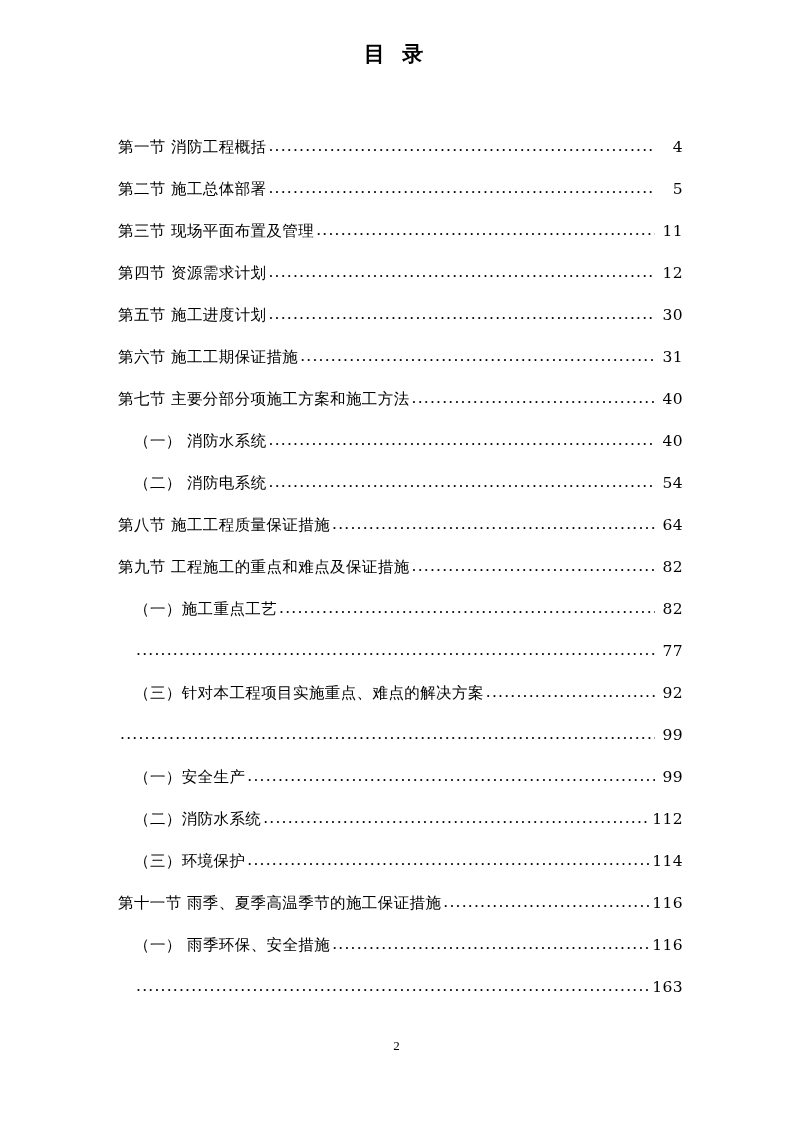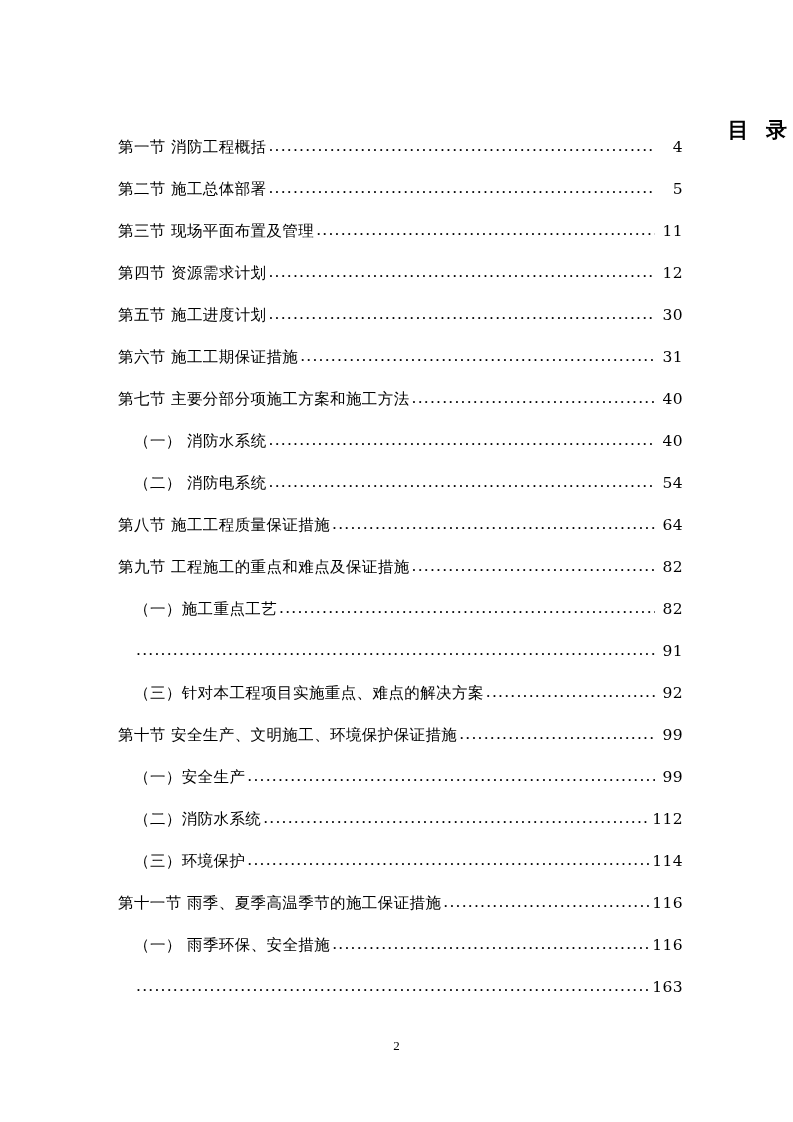--- a/index.html
+++ b/index.html
@@ -16,26 +16,26 @@
     overflow: hidden;
   }
   .page {
     position: relative;
     width: 793px;
     height: 1122px;
     box-sizing: border-box;
     padding: 0;
   }
   .toc-title {
-    text-align: right;
+    text-align: center;
     font-size: 21px;
     font-weight: bold;
     letter-spacing: 6px;
     margin: 0;
-    padding-top: 116px;
+    padding-top: 40px;
     padding-bottom: 0;
     font-family: "Liberation Serif", "DejaVu Serif", serif;
   }
   .toc-list {
     margin: 0;
     padding: 0;
     list-style: none;
     position: absolute;
     left: 118px;
     right: 110px;
@@ -148,29 +148,28 @@
         <span class="leader">.........................................................................................</span>
         <span class="page-num">82</span>
       </li>
       <li class="toc-entry level-2">
         <span class="label">（一）施工重点工艺</span>
         <span class="leader">.........................................................................................</span>
         <span class="page-num">82</span>
       </li>
       <li class="toc-entry level-2">
         <span class="leader">.........................................................................................</span>
-        <span class="page-num">91</span>
+        <span class="page-num">77</span>
       </li>
       <li class="toc-entry level-2">
         <span class="label">（三）针对本工程项目实施重点、难点的解决方案</span>
         <span class="leader">.........................................................................................</span>
         <span class="page-num">92</span>
       </li>
       <li class="toc-entry level-1">
-        <span class="label">第十节 安全生产、文明施工、环境保护保证措施</span>
         <span class="leader">.........................................................................................</span>
         <span class="page-num">99</span>
       </li>
       <li class="toc-entry level-2">
         <span class="label">（一）安全生产</span>
         <span class="leader">.........................................................................................</span>
         <span class="page-num">99</span>
       </li>
       <li class="toc-entry level-2">
         <span class="label">（二）消防水系统</span>

